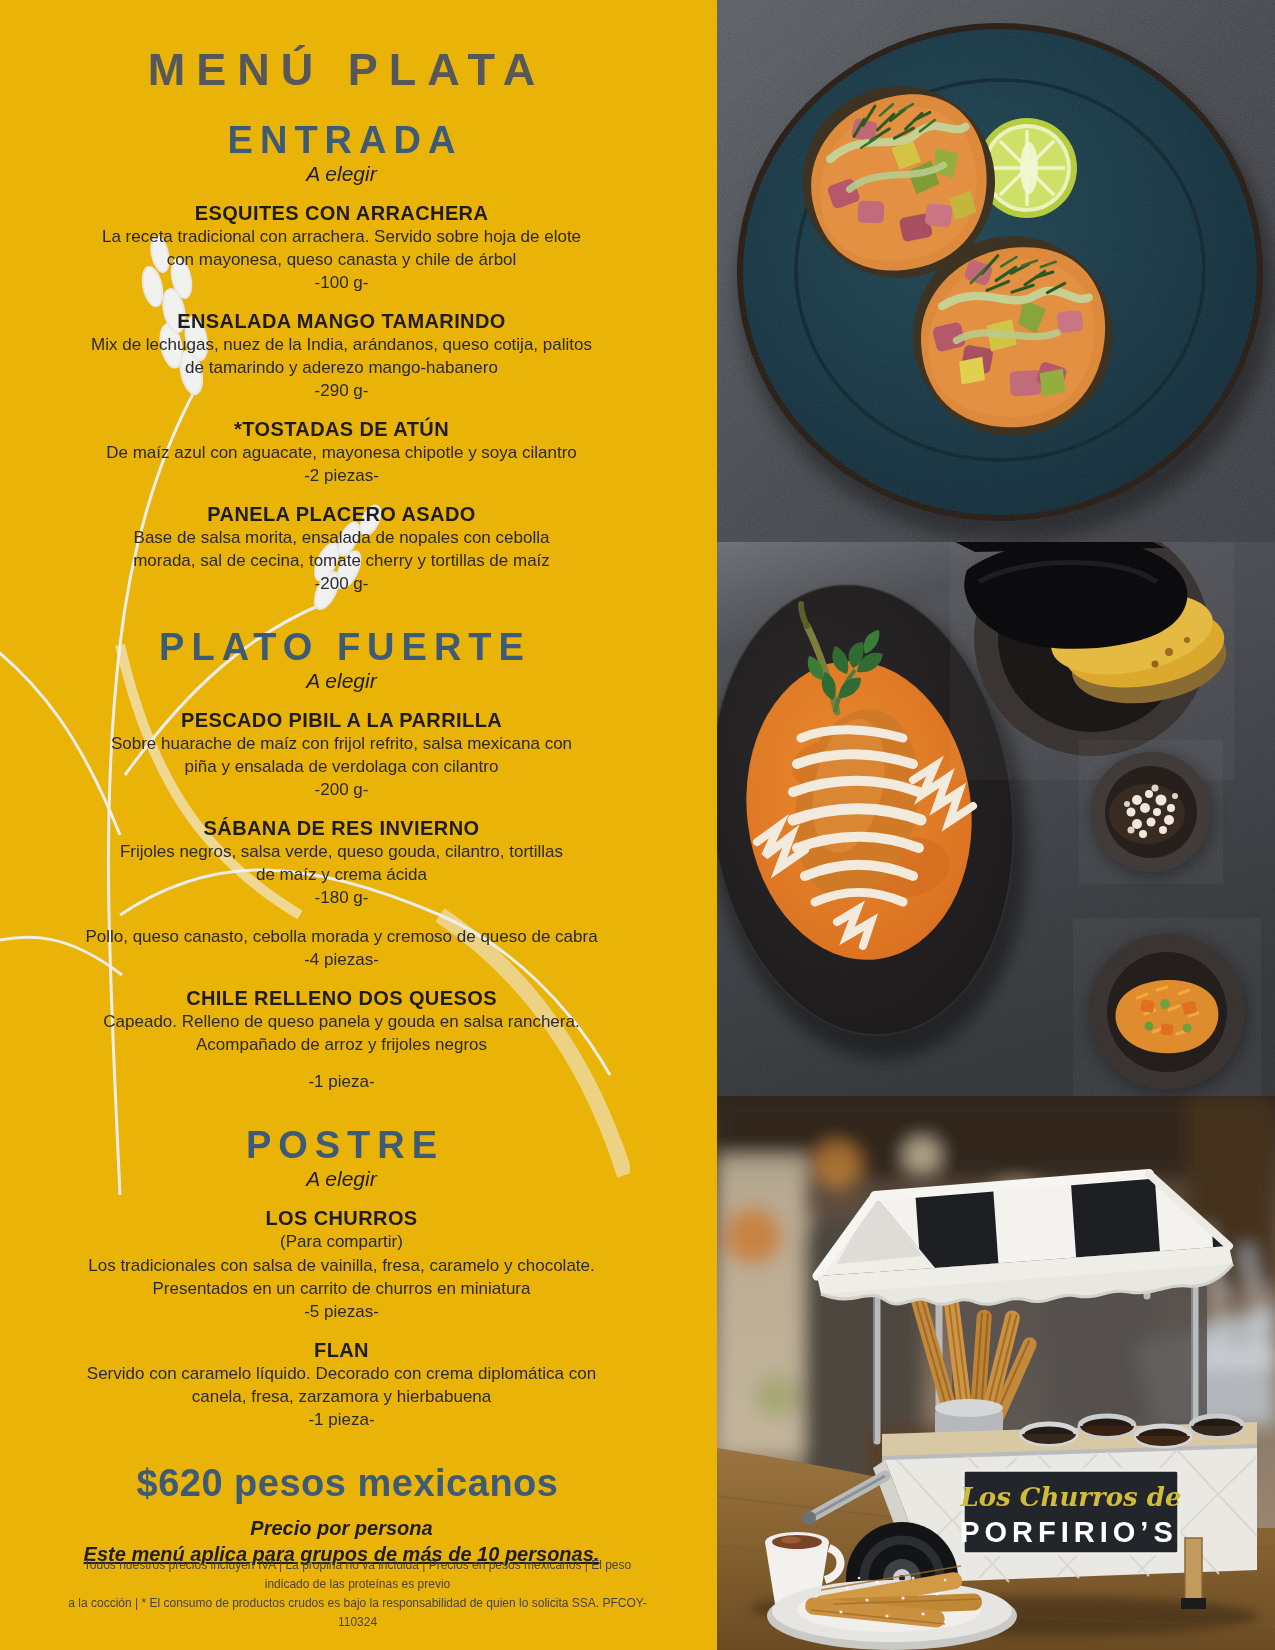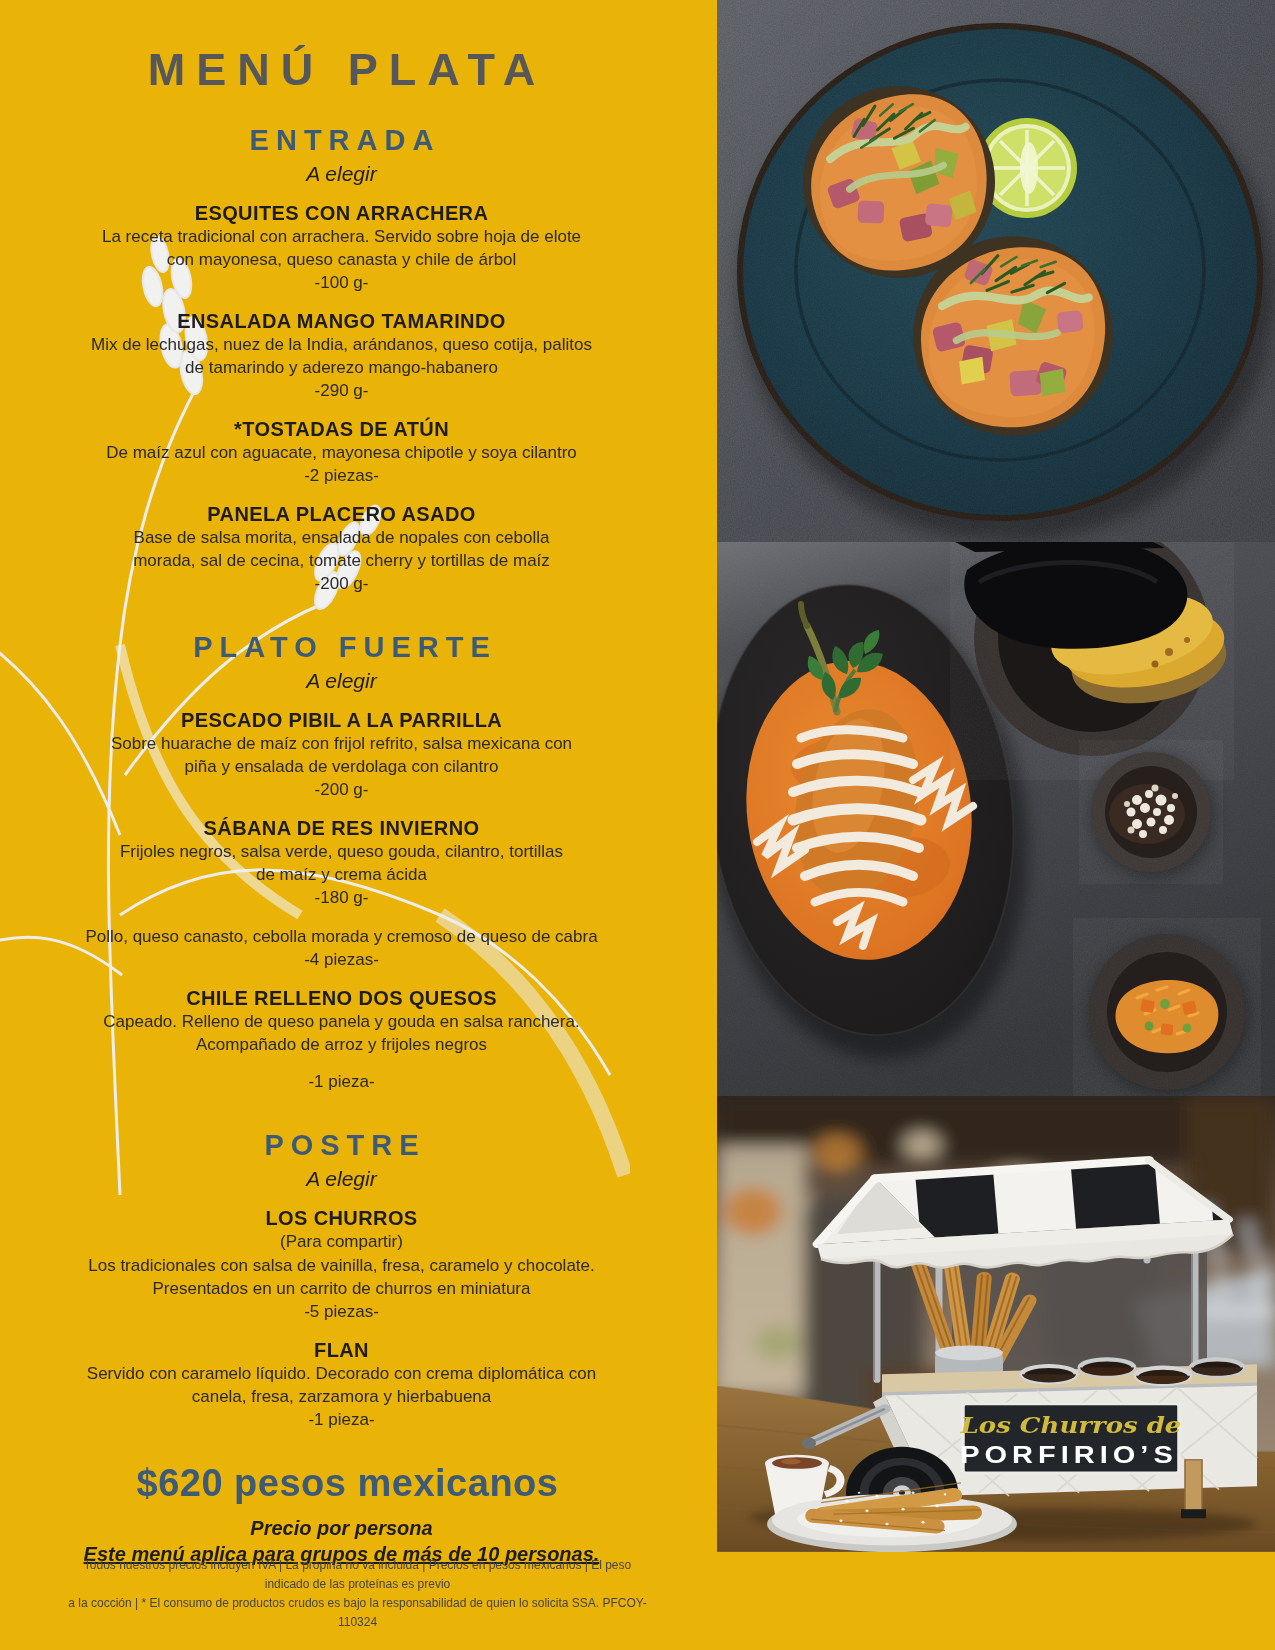--- a/index.html
+++ b/index.html
@@ -6,21 +6,21 @@
   body{font-family:"Liberation Sans", sans-serif; -webkit-font-smoothing:antialiased;}
   .page{position:relative;width:1275px;height:1650px;background:#eab308;overflow:hidden;margin:0 auto;}
 
   
   .menu-col{position:absolute;left:0;top:0;width:683px;height:1650px;text-align:center;z-index:2;}
   .watermark{position:absolute;left:-30px;top:215px;width:660px;height:980px;z-index:0;pointer-events:none;}
   .menu-content{position:relative;z-index:1;padding-top:46px;}
 
   .menu-title{margin:0;font-size:45px;line-height:48px;font-weight:bold;color:#56575b;
               letter-spacing:11px;text-indent:11px;}
-  .section-heading{margin:30px 0 0;font-size:29px;line-height:32px;font-weight:bold;color:#3d5b76;
+  .section-heading{margin:30px 0 0;font-size:38px;line-height:32px;font-weight:bold;color:#3d5b76;
               letter-spacing:7px;text-indent:7px;}
   .section-sub{margin:6px 0 0;font-size:21px;line-height:24px;font-style:italic;font-weight:500;color:#1f1d1e;}
 
   .item{margin-top:16px;}
   .item-name{margin:0;font-size:20px;line-height:22px;font-weight:bold;color:#1e1c1d;letter-spacing:0.4px;}
   .item-note{margin:1px 0 0;font-size:17px;line-height:23px;color:#2b292c;}
   .item-desc{margin:1px 0 0;font-size:17px;line-height:23px;color:#2b292c;white-space:pre-line;}
   .item-portion{margin:0;font-size:17px;line-height:23px;color:#2b292c;}
   .portion-gap{margin-top:14px;}
 
@@ -29,21 +29,21 @@
   .price-note2{margin:0;font-size:20px;line-height:27px;font-style:italic;font-weight:bold;color:#1f1d1e;text-decoration:underline;}
 
   .footer{position:absolute;left:16px;bottom:18px;width:683px;box-sizing:border-box;padding:0 44px;
           font-size:12px;line-height:19px;color:#454446;text-align:center;z-index:1;}
 
   
   .photo-col{position:absolute;left:717px;top:0;width:558px;height:1650px;}
   .photo{position:absolute;left:0;width:558px;overflow:hidden;}
   #photo-tostadas{top:0;height:542px;}
   #photo-chile{top:542px;height:554px;}
-  #photo-cart{top:1096px;height:456px;}
+  #photo-cart{top:1096px;height:554px;}
   .photo svg{display:block;width:100%;height:100%;}
 
   
   .sign-script{font-family:"DejaVu Serif", serif;font-style:italic;font-weight:bold;font-size:26px;fill:#d2bb3a;}
   .sign-brand{font-family:"Liberation Sans", sans-serif;font-weight:bold;font-size:29px;letter-spacing:5px;fill:#ffffff;}
   .sign-reg{font-family:"Liberation Sans", sans-serif;font-size:11px;fill:#e9e9e9;}
 </style>
 </head>
 <body>
 

